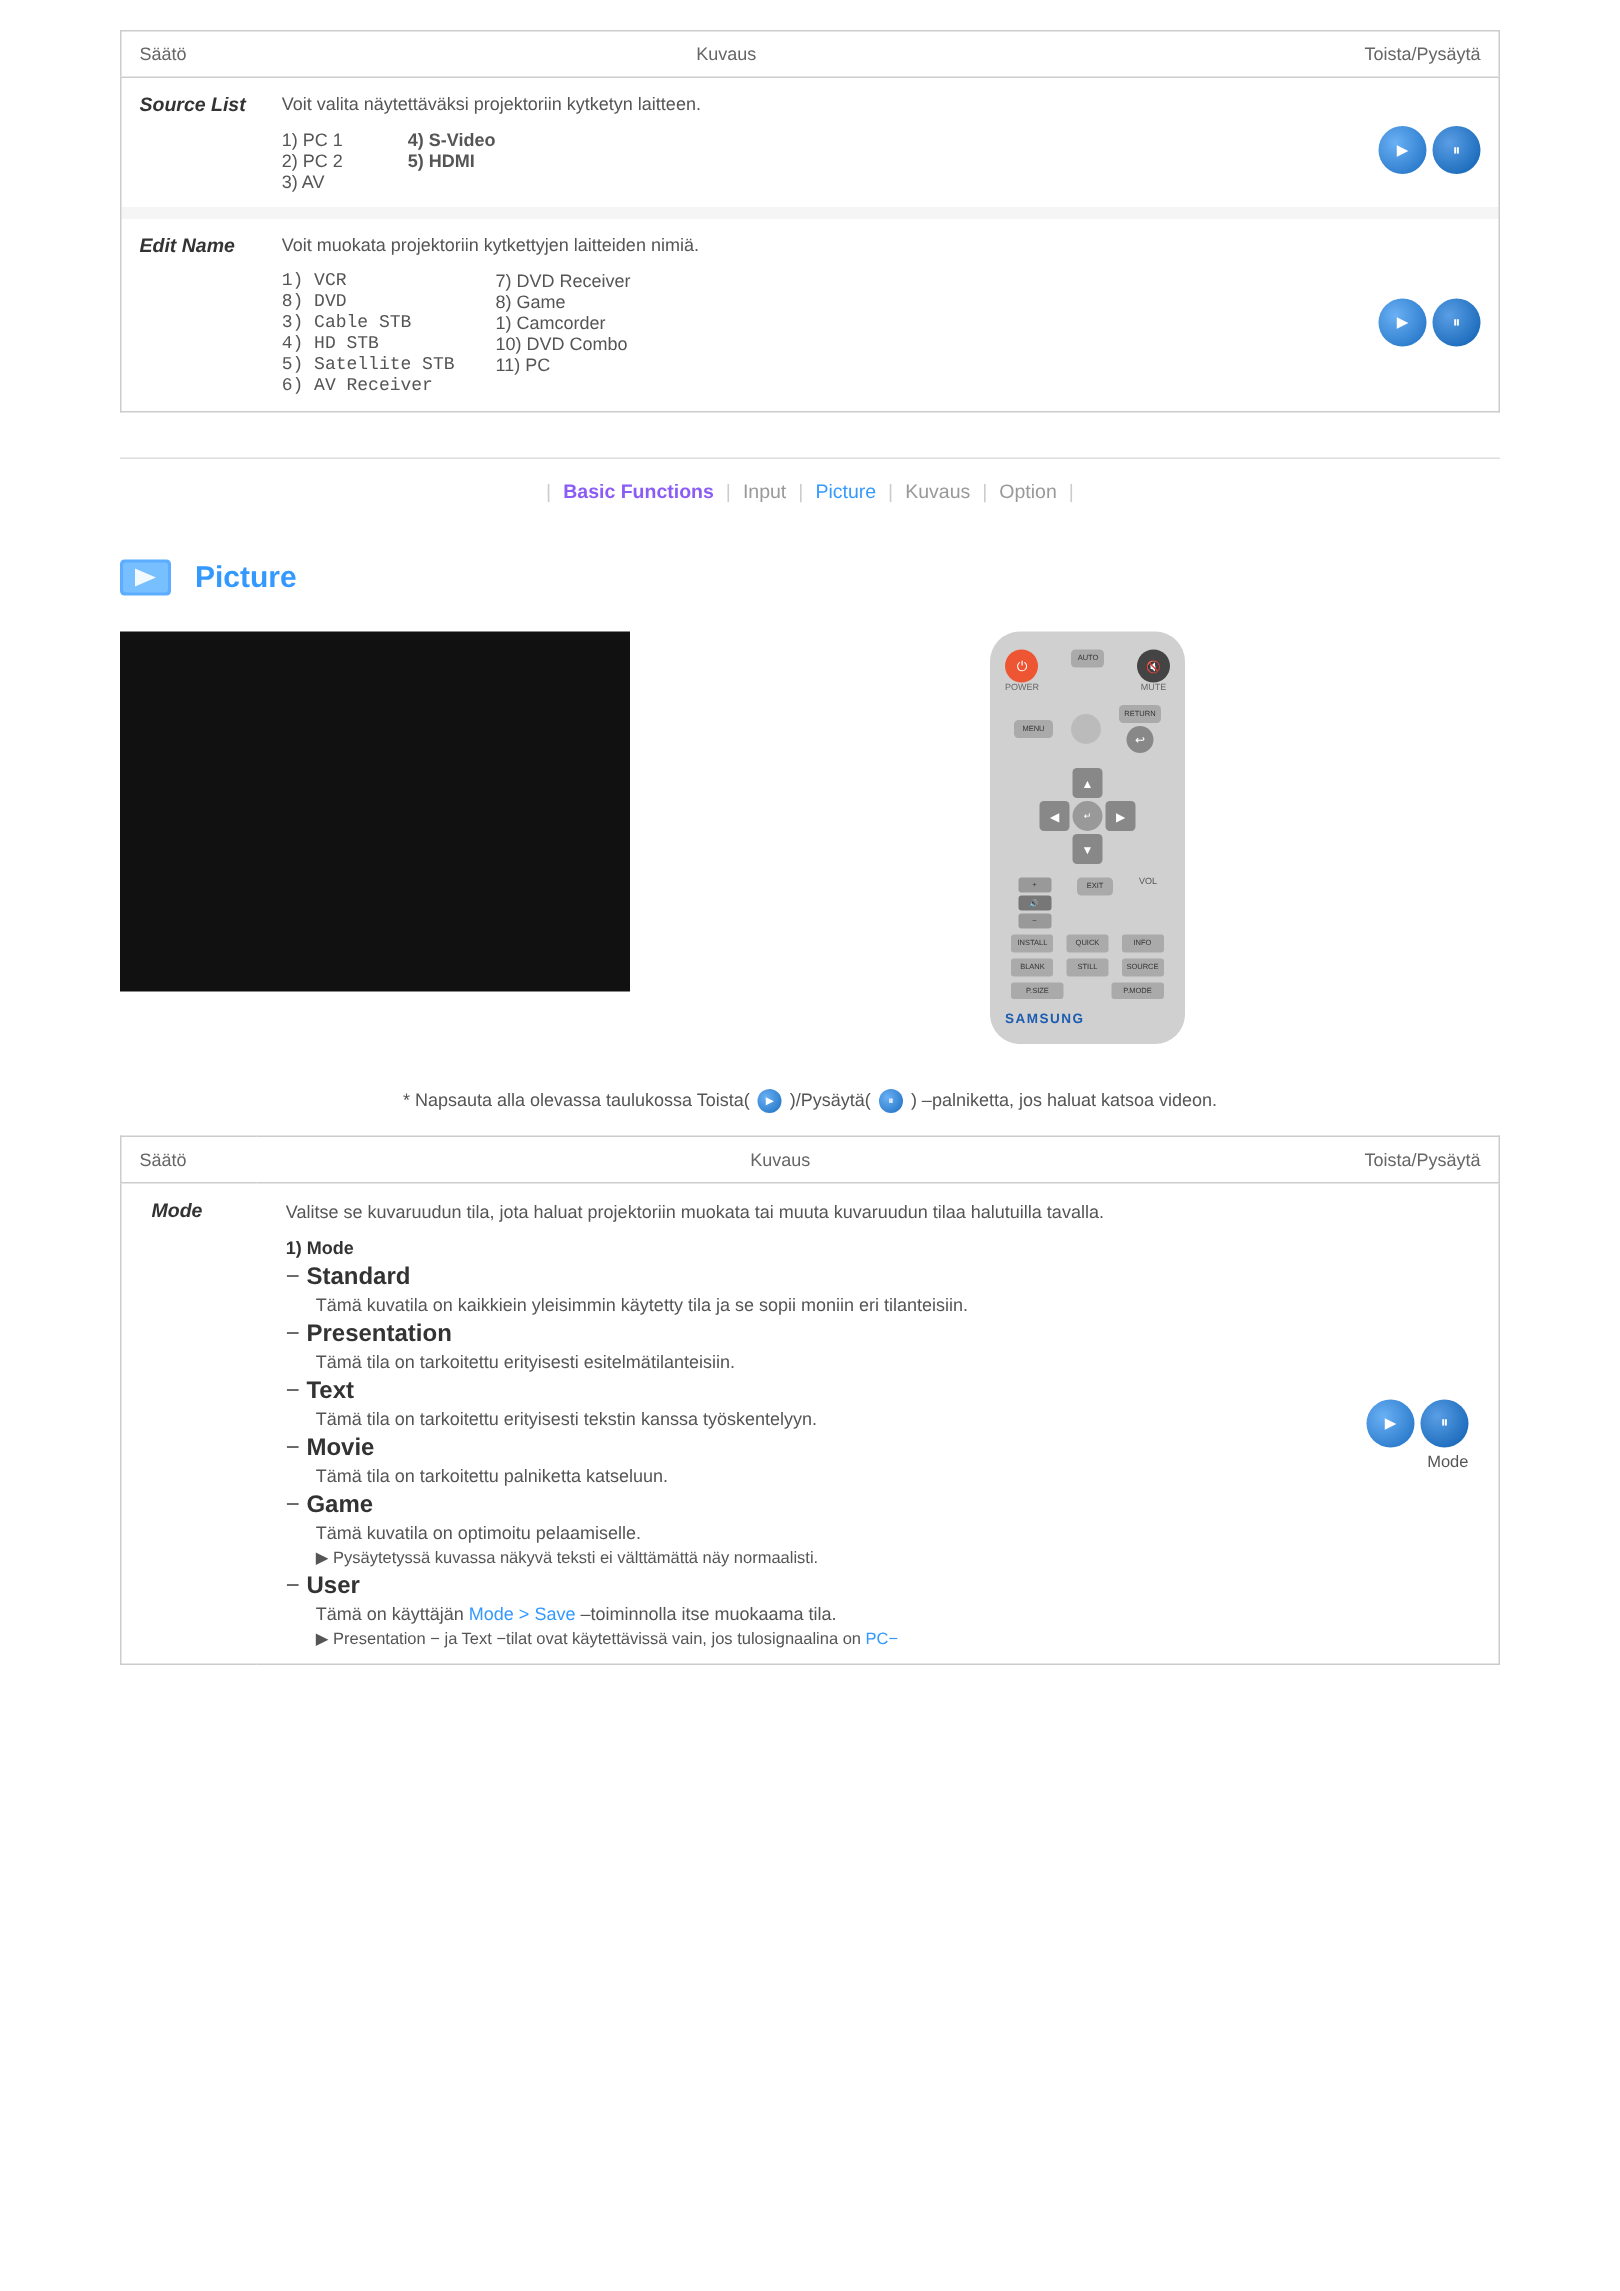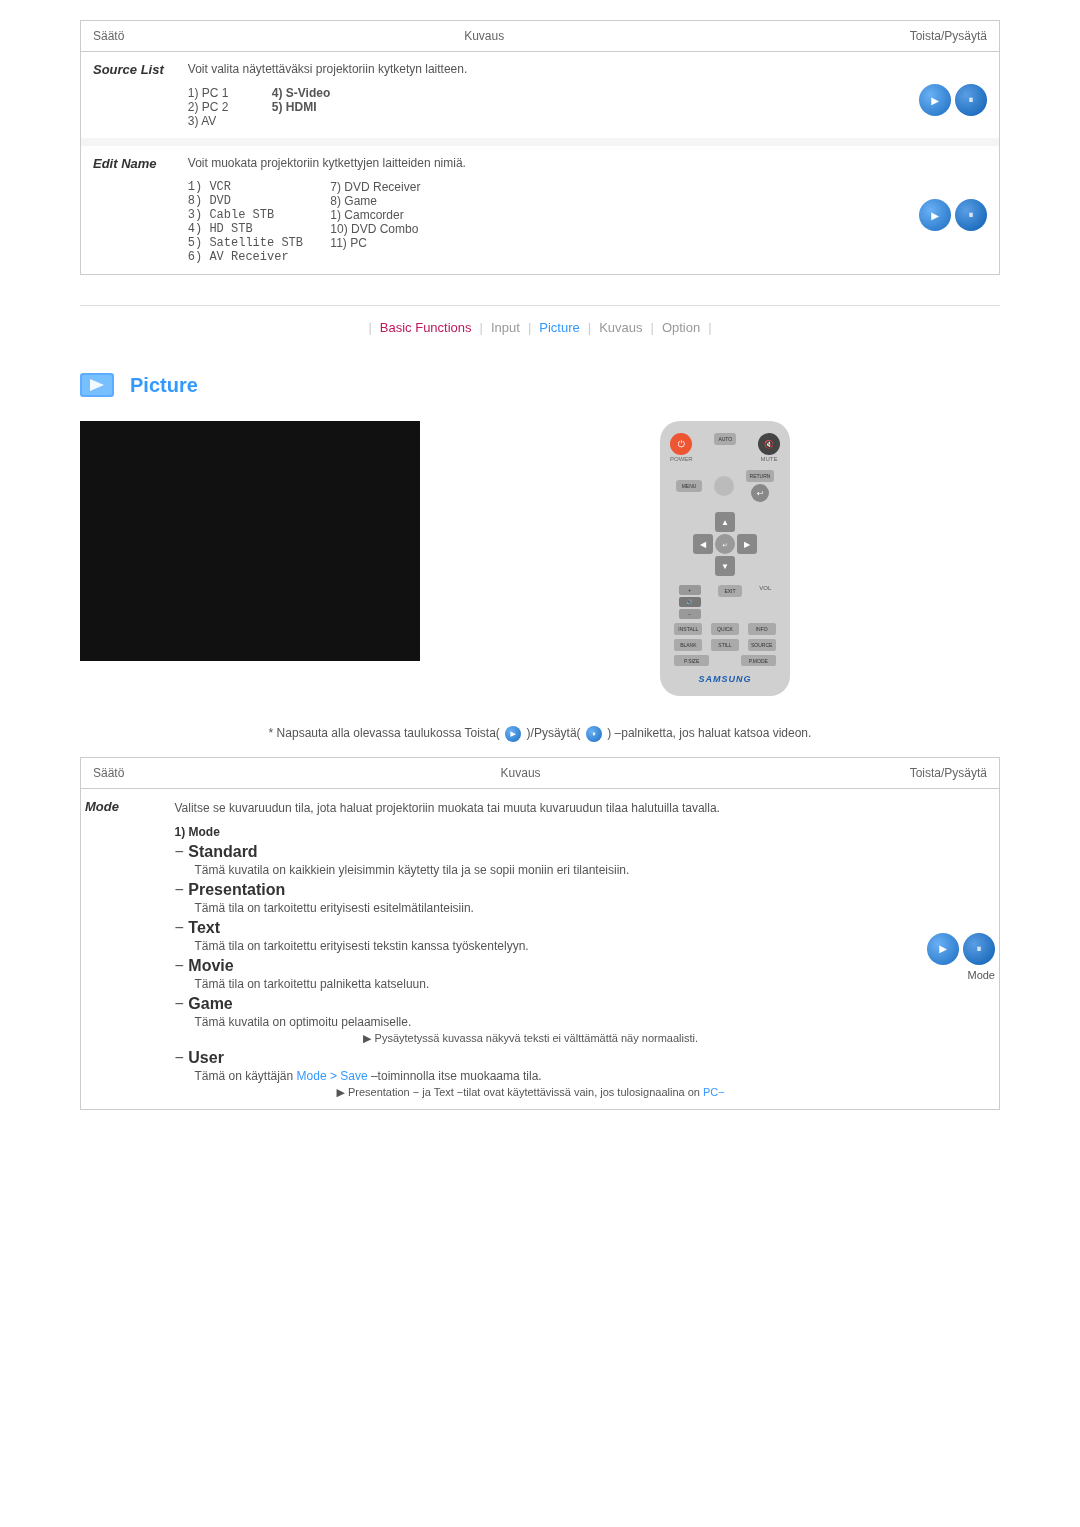--- a/index.html
+++ b/index.html
@@ -93,22 +93,22 @@
     }
     .nav-bar .sep {
       color: #ccc;
       margin: 0 8px;
     }
     .nav-bar .nav-link {
       color: #999;
       cursor: pointer;
     }
     .nav-bar .nav-link.active {
-      color: #be185d;
-      font-weight: normal;
+      color: #8b5cf6;
+      font-weight: bold;
     }
     .nav-bar .nav-link.active-picture {
       color: #3399ff;
     }
 
     
     .picture-header {
       display: flex;
       align-items: center;
       gap: 10px;
@@ -265,27 +265,26 @@
       background: #aaa;
       border-radius: 2px;
       display: flex;
       align-items: center;
       justify-content: center;
       font-size: 5px;
       color: #333;
       cursor: pointer;
     }
     .remote-brand {
-      text-align: center;
+      text-align: left;
       font-size: 9px;
       font-weight: bold;
       color: #1a5cb0;
       margin-top: 8px;
       letter-spacing: 1px;
-      font-style: italic;
     }
     .remote-auto-btn {
       width: 22px;
       height: 12px;
       background: #aaa;
       border-radius: 3px;
       display: flex;
       align-items: center;
       justify-content: center;
       font-size: 5px;
@@ -323,34 +322,34 @@
     .bottom-table .table-header-row td {
       padding: 8px 12px;
       font-size: 12px;
       color: #666;
       border-bottom: 1px solid #ccc;
     }
     .bottom-table .table-header-row td:last-child {
       text-align: right;
     }
     .bottom-table .content-row td {
-      padding: 10px 4px;
+      padding: 10px 20px;
       vertical-align: top;
     }
     .bottom-table .content-row td:last-child {
       text-align: right;
     }
 
     .mode-desc { font-size: 12px; color: #555; line-height: 1.5; }
     .mode-sub { margin-top: 8px; }
     .mode-item { font-weight: bold; font-size: 12px; margin-top: 6px; }
     .mode-item-desc { font-size: 12px; color: #555; margin-left: 20px; margin-top: 2px; }
     .dash-item { font-size: 16px; color: #555; margin-top: 4px; }
     .dash-item b { font-weight: bold; color: #333; }
-    .note-bullet { font-size: 11px; color: #555; margin-left: 20px; margin-top: 3px; text-align: center; }
+    .note-bullet { font-size: 11px; color: #555; margin-left: 20px; margin-top: 3px; }
     .link-text { color: #3399ff; }
 
     .play-area {
       display: flex;
       flex-direction: column;
       align-items: flex-end;
       gap: 4px;
       padding-top: 5px;
     }
     .mode-label {

